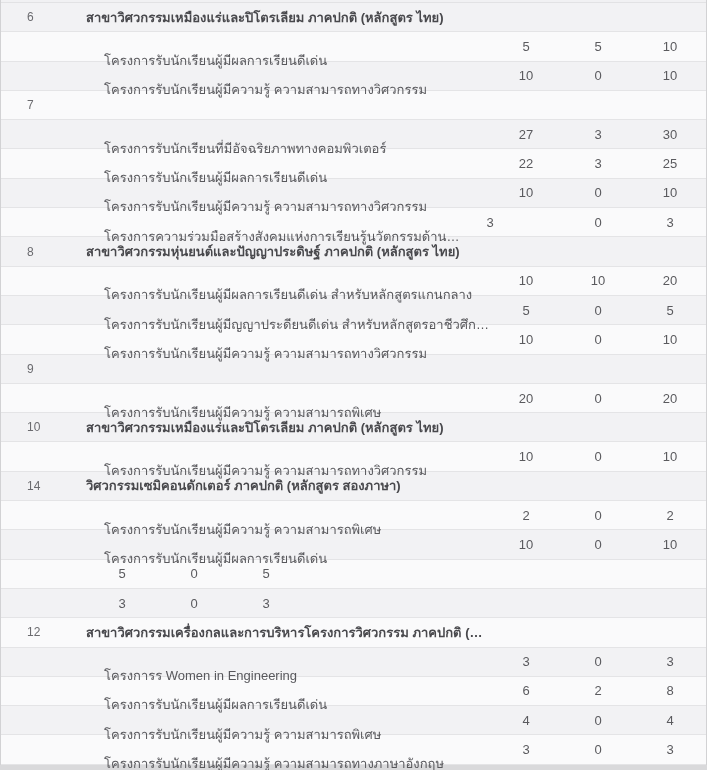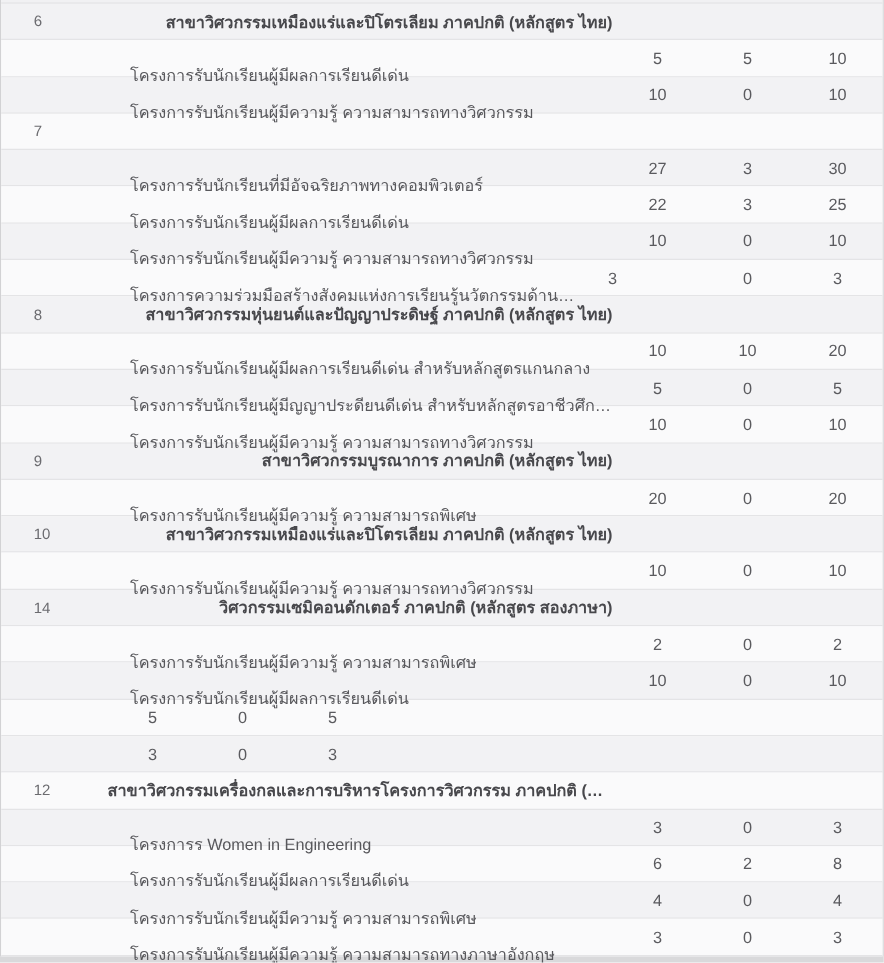--- a/index.html
+++ b/index.html
@@ -52,21 +52,20 @@
   .cell-label {
     flex:1 1 auto;
     min-width:0;
     white-space:nowrap;
     overflow:hidden;
     text-overflow:ellipsis;
   }
   .row.header .cell-label {
     font-weight:bold;
     color:#48484c;
-    text-align:right;
   }
   .row.item .cell-label { padding-left:18px;margin-top:28px; }
   .cell-num {
     flex:0 0 auto;
     width:72px;
     text-align:center;
     color:#5a5a5e;
   }
   
   .row.offset .cell-num:nth-of-type(1) { width:100px; }
@@ -158,21 +157,20 @@
   </div>
         <div class="row item">
     <div class="cell-idx"></div>
     <div class="cell-label">โครงการรับนักเรียนผู้มีความรู้ ความสามารถทางวิศวกรรม</div>
     <div class="cell-num">10</div>
     <div class="cell-num">0</div>
     <div class="cell-num">10</div>
   </div>
         <div class="row header">
     <div class="cell-idx">9</div>
-    <div class="cell-label">สาขาวิศวกรรมบูรณาการ ภาคปกติ (หลักสูตร ไทย)</div>
     <div class="cell-num"></div>
     <div class="cell-num"></div>
     <div class="cell-num"></div>
   </div>
         <div class="row item">
     <div class="cell-idx"></div>
     <div class="cell-label">โครงการรับนักเรียนผู้มีความรู้ ความสามารถพิเศษ</div>
     <div class="cell-num">20</div>
     <div class="cell-num">0</div>
     <div class="cell-num">20</div>

